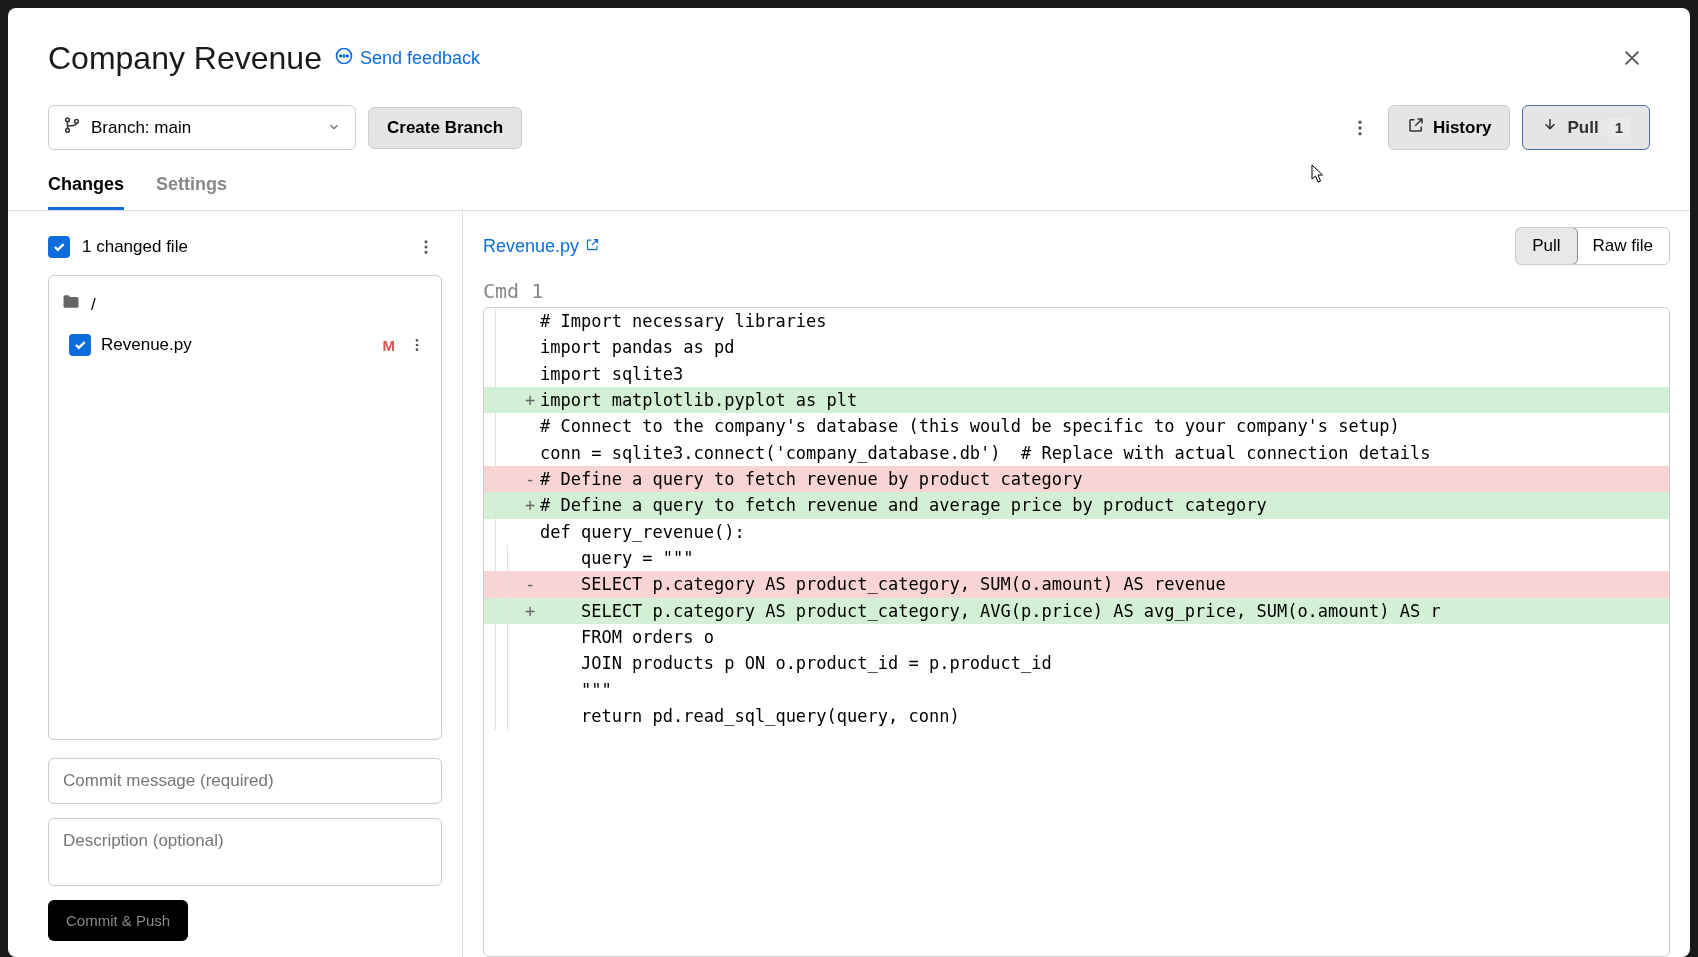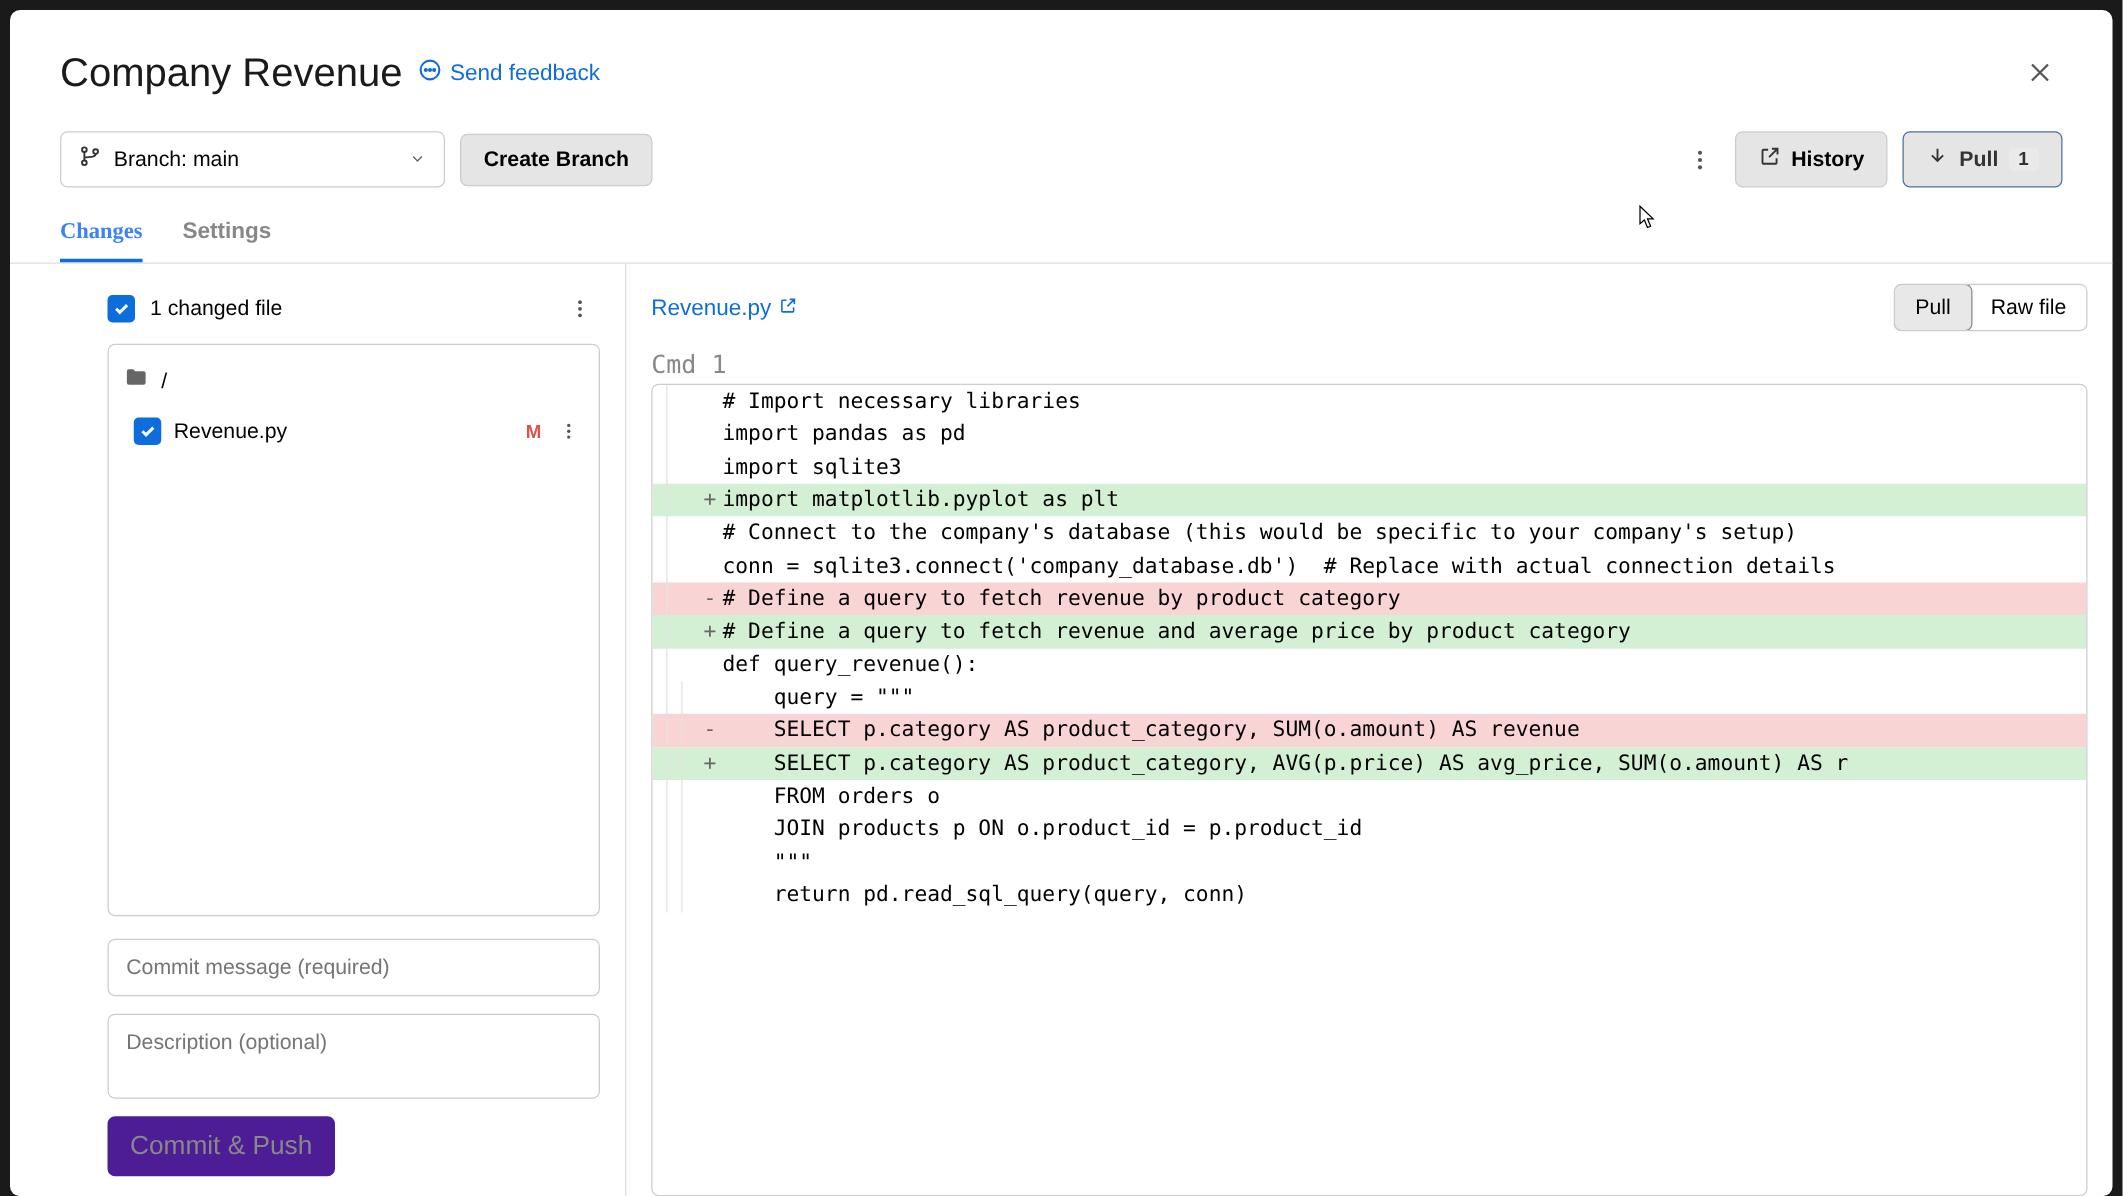--- a/index.html
+++ b/index.html
@@ -112,37 +112,35 @@
   padding: 0 40px;
 }
 .tab {
   font-size: 18px;
   font-weight: 600;
   padding: 8px 0 12px 0;
   color: #888;
   cursor: pointer;
 }
 .tab.active {
-  color: #3b82f6;
+  color: #000000;
   border-bottom: 3px solid #0E6DDD;
-  font-family: Liberation Serif, serif;
 }
 .divider { height: 1px; background: #ddd; width: 100%; }
 .body {
   flex: 1;
   display: flex;
   overflow: hidden;
 }
 .sidebar {
   width: 455px;
   border-right: 1px solid #ddd;
   padding: 16px 20px 16px 40px;
   display: flex;
   flex-direction: column;
-  margin-left: 38px;
 }
 .changes-head {
   display: flex;
   align-items: center;
   gap: 12px;
   padding: 4px 0 12px 0;
 }
 .checkbox {
   width: 22px;
   height: 22px;
@@ -181,25 +179,25 @@
   border: 1px solid #ccc;
   border-radius: 6px;
   padding: 12px 14px;
   font-size: 17px;
   width: 100%;
   margin-bottom: 14px;
   font-family: inherit;
 }
 .input.textarea { height: 68px; resize: none; }
 .commit-btn {
-  background: #4c1d95;
+  background: #000000;
   border: none;
   border-radius: 6px;
   padding: 12px 18px;
-  font-size: 21px;
+  font-size: 15px;
   color: #888;
   cursor: not-allowed;
   align-self: flex-start;
 }
 .main {
   flex: 1;
   padding: 12px 20px 0 20px;
   display: flex;
   flex-direction: column;
   overflow: hidden;

